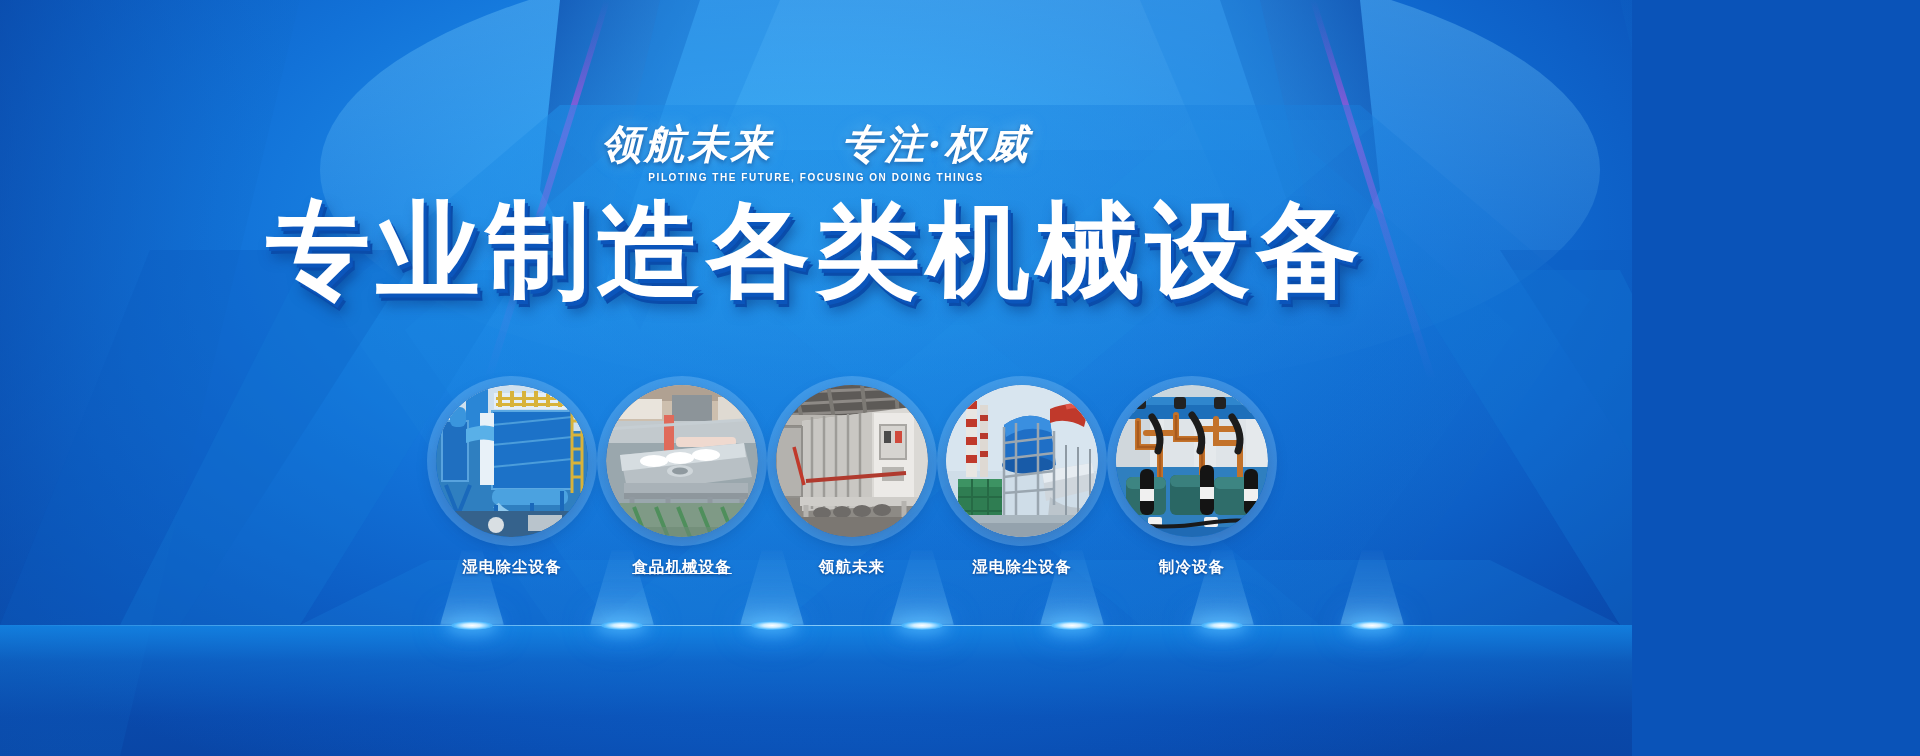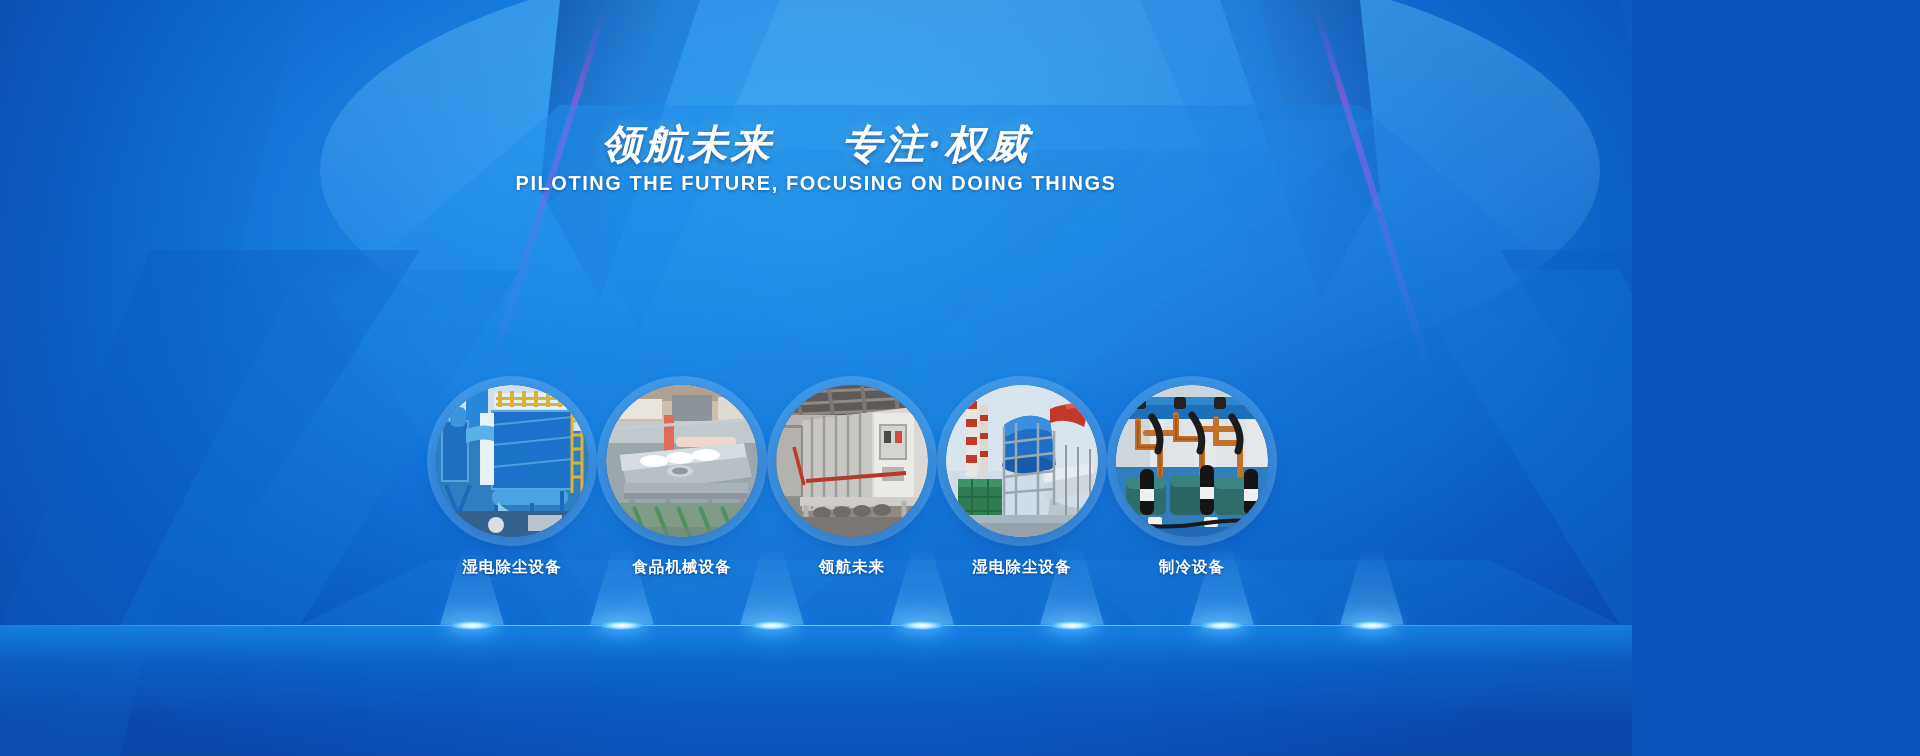--- a/index.html
+++ b/index.html
@@ -55,21 +55,21 @@
     letter-spacing:3px;
     font-family:"DejaVu Serif","Liberation Serif",serif;
     text-shadow:0 2px 5px rgba(5,45,110,.55), 0 0 16px rgba(160,225,255,.35);
     white-space:nowrap;
   }
   .tagline .gap{display:inline-block;width:34px;}
 
   .tagline-en{
     position:absolute;top:172px;left:0;right:0;text-align:center;
     color:#ffffff;
-    font-size:20px;font-weight:700;
+    font-size:10px;font-weight:700;
     letter-spacing:1.55px;
     text-shadow:0 1px 3px rgba(5,45,110,.55);
     white-space:nowrap;
   }
 
   .headline{
     position:absolute;top:198px;left:0;right:0;text-align:center;
     font-size:104px;line-height:1;
     font-weight:700;
     letter-spacing:6px;
@@ -216,20 +216,21 @@
   <div class="content">
 
     <div class="tagline">
       <span>领航未来</span>
       <span class="gap"></span>
       <span>专注·权威</span>
     </div>
 
     <div class="tagline-en">PILOTING THE FUTURE, FOCUSING ON DOING THINGS</div>
 
+    <div class="headline">专业制造各类机械设备</div>
 
     <div class="circles">
 
       <div class="thumb" style="left:436px;">
         <div class="photo">
           <svg viewBox="0 0 152 152" preserveAspectRatio="xMidYMid slice">
             <rect width="152" height="152" fill="#2f7fc0"></rect>
             <rect x="0" y="0" width="152" height="46" fill="#cfe0ee"></rect>
             <rect x="30" y="0" width="22" height="52" fill="#2a86d6"></rect>
             <rect x="58" y="8" width="76" height="16" fill="#e4eef7"></rect>
@@ -453,20 +454,20 @@
               <rect x="32" y="132" width="14" height="10" rx="2"></rect>
               <rect x="88" y="132" width="14" height="10" rx="2"></rect>
             </g>
             <rect x="0" y="142" width="152" height="10" fill="#1f6ab4"></rect>
             <path d="M0 136 q40 10 90 2 q40 -6 62 2" stroke="#1a1a1a" stroke-width="4" fill="none"></path>
           </svg>
         </div>
       </div>
 
       <div class="caption" style="left:392px;">湿电除尘设备</div>
-      <div class="caption" style="left:562px;">食品机械设备</div>
+      <div class="caption" style="left:562px;text-decoration:underline;">食品机械设备</div>
       <div class="caption" style="left:732px;">领航未来</div>
       <div class="caption" style="left:902px;">湿电除尘设备</div>
       <div class="caption" style="left:1072px;text-align:center;">制冷设备</div>
 
     </div>
   </div>
 </div>
 
 </body></html>

